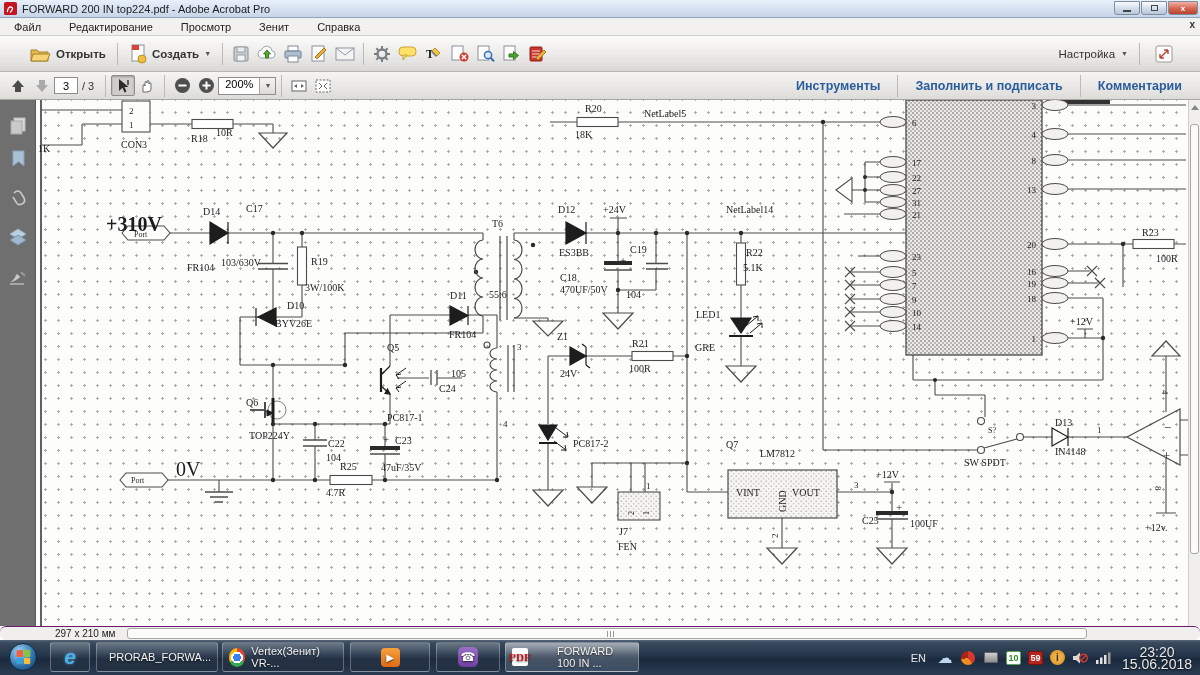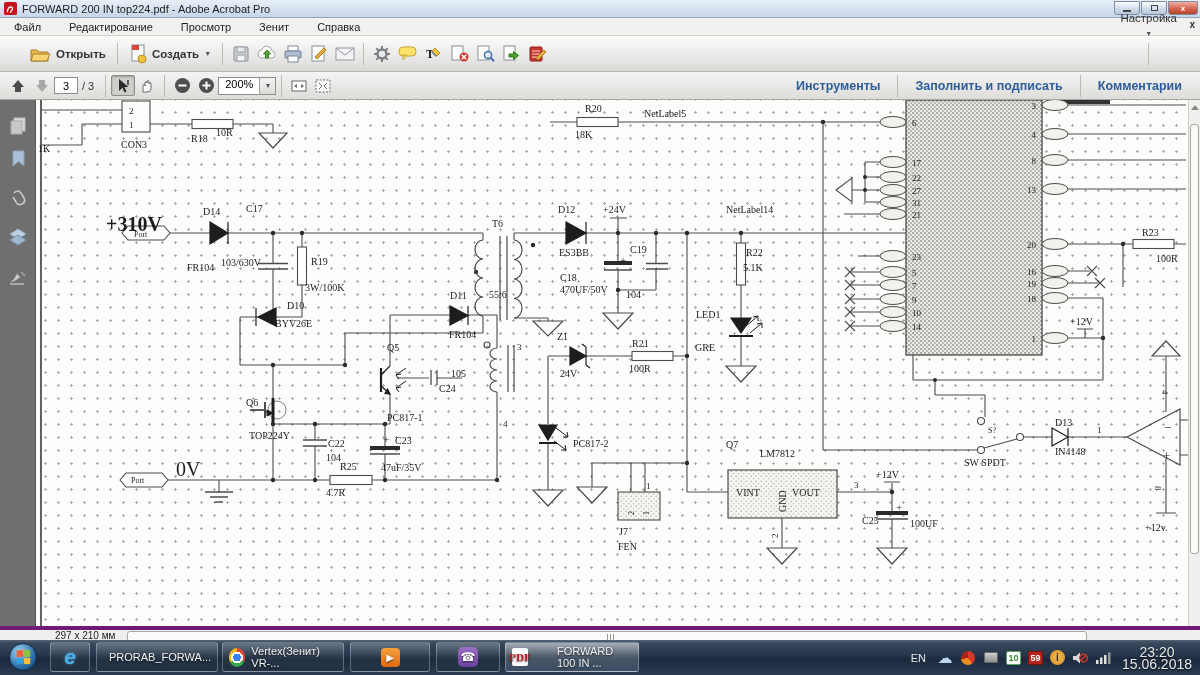--- a/index.html
+++ b/index.html
@@ -47,21 +47,21 @@
   #pagebox { width:24px; height:17px; border:1px solid #8f8d89; background:#fff;
     font-size:11px; text-align:center; font-family:"Liberation Sans",sans-serif; }
   #pagetotal { font-size:11px; color:#333; margin:0 6px 0 4px; }
   #zoombox { display:flex; border:1px solid #8f8d89; background:#fff;
     height:18px; }
   #zoomval { font-size:11px; padding:0 6px; }
   #zoomdrop { width:16px; height:100%; border-left:1px solid #a6a4a0;
     background:linear-gradient(#f4f3f2,#dcdbd8); display:flex; align-items:center; justify-content:center; }
   .bluelink { font-size:12.5px; font-weight:bold; color:#2a5d9c; padding:0 12px; }
   #toolbar2 .right { margin-left:auto; display:flex; align-items:center; }
-  #toolbar1 .right { margin-left:auto; display:flex; align-items:center; gap:6px;flex-direction:column; }
+  #toolbar1 .right { margin-left:auto; display:flex; align-items:center; gap:6px; }
   #settings-label { font-size:11.5px; color:#333; }
 
   
   #sidebar { position:absolute; left:0; top:100px; width:36px; height:526px;
     background:#6f6f6f; border-right:1px solid #595959; }
   .sbicon { width:36px; height:34px; display:flex; align-items:center; justify-content:center; }
 
   
   #canvas { position:absolute; left:36px; top:100px; width:1152px; height:526px;
     background-color:#fdfdfc;
@@ -71,22 +71,22 @@
   svg text { font-family:"Liberation Serif","DejaVu Serif",serif; fill:#1c1c1c; }
 
   
   #vscroll { position:absolute; right:0; top:100px; width:12px; height:526px;
     background:#f0efee; border-left:1px solid #cfcecb; }
   #vthumb { position:absolute; left:1px; top:24px; width:9px; height:430px;
     background:#fbfbfa; border:1px solid #a9a7a3; border-radius:3px; }
   .scroll-arrow-up { width:0; height:0; border-left:4px solid transparent;
     border-right:4px solid transparent; border-bottom:5px solid #8a8885; margin:5px auto 0; }
   #statusbar { position:absolute; left:0; top:626px; width:1200px; height:14px;
-    background:#f0efee; border-top:4px solid #701a75; font-size:10px; color:#222;
-    display:flex; align-items:center; }
+    background:#f0efee; border-top:1px solid #701a75; font-size:10px; color:#222;
+    display:flex; align-items:center;border-radius:6px; }
   #pagesize { margin-left:55px; }
   #hleft { margin-left:28px; font-size:8px; color:#777; }
   #htrack { position:absolute; left:125px; top:1px; width:1060px; height:12px; }
   #hthumb { position:absolute; left:2px; top:0; width:960px; height:11px;
     background:#fbfbfa; border:1px solid #a9a7a3; border-radius:3px; }
   #hgrip { position:absolute; left:50%; top:2px; display:flex; gap:2px; }
   #hgrip i { width:1px; height:6px; background:#9a9894; }
 
   
   #taskbar { position:absolute; left:0; top:640px; width:1200px; height:35px;

